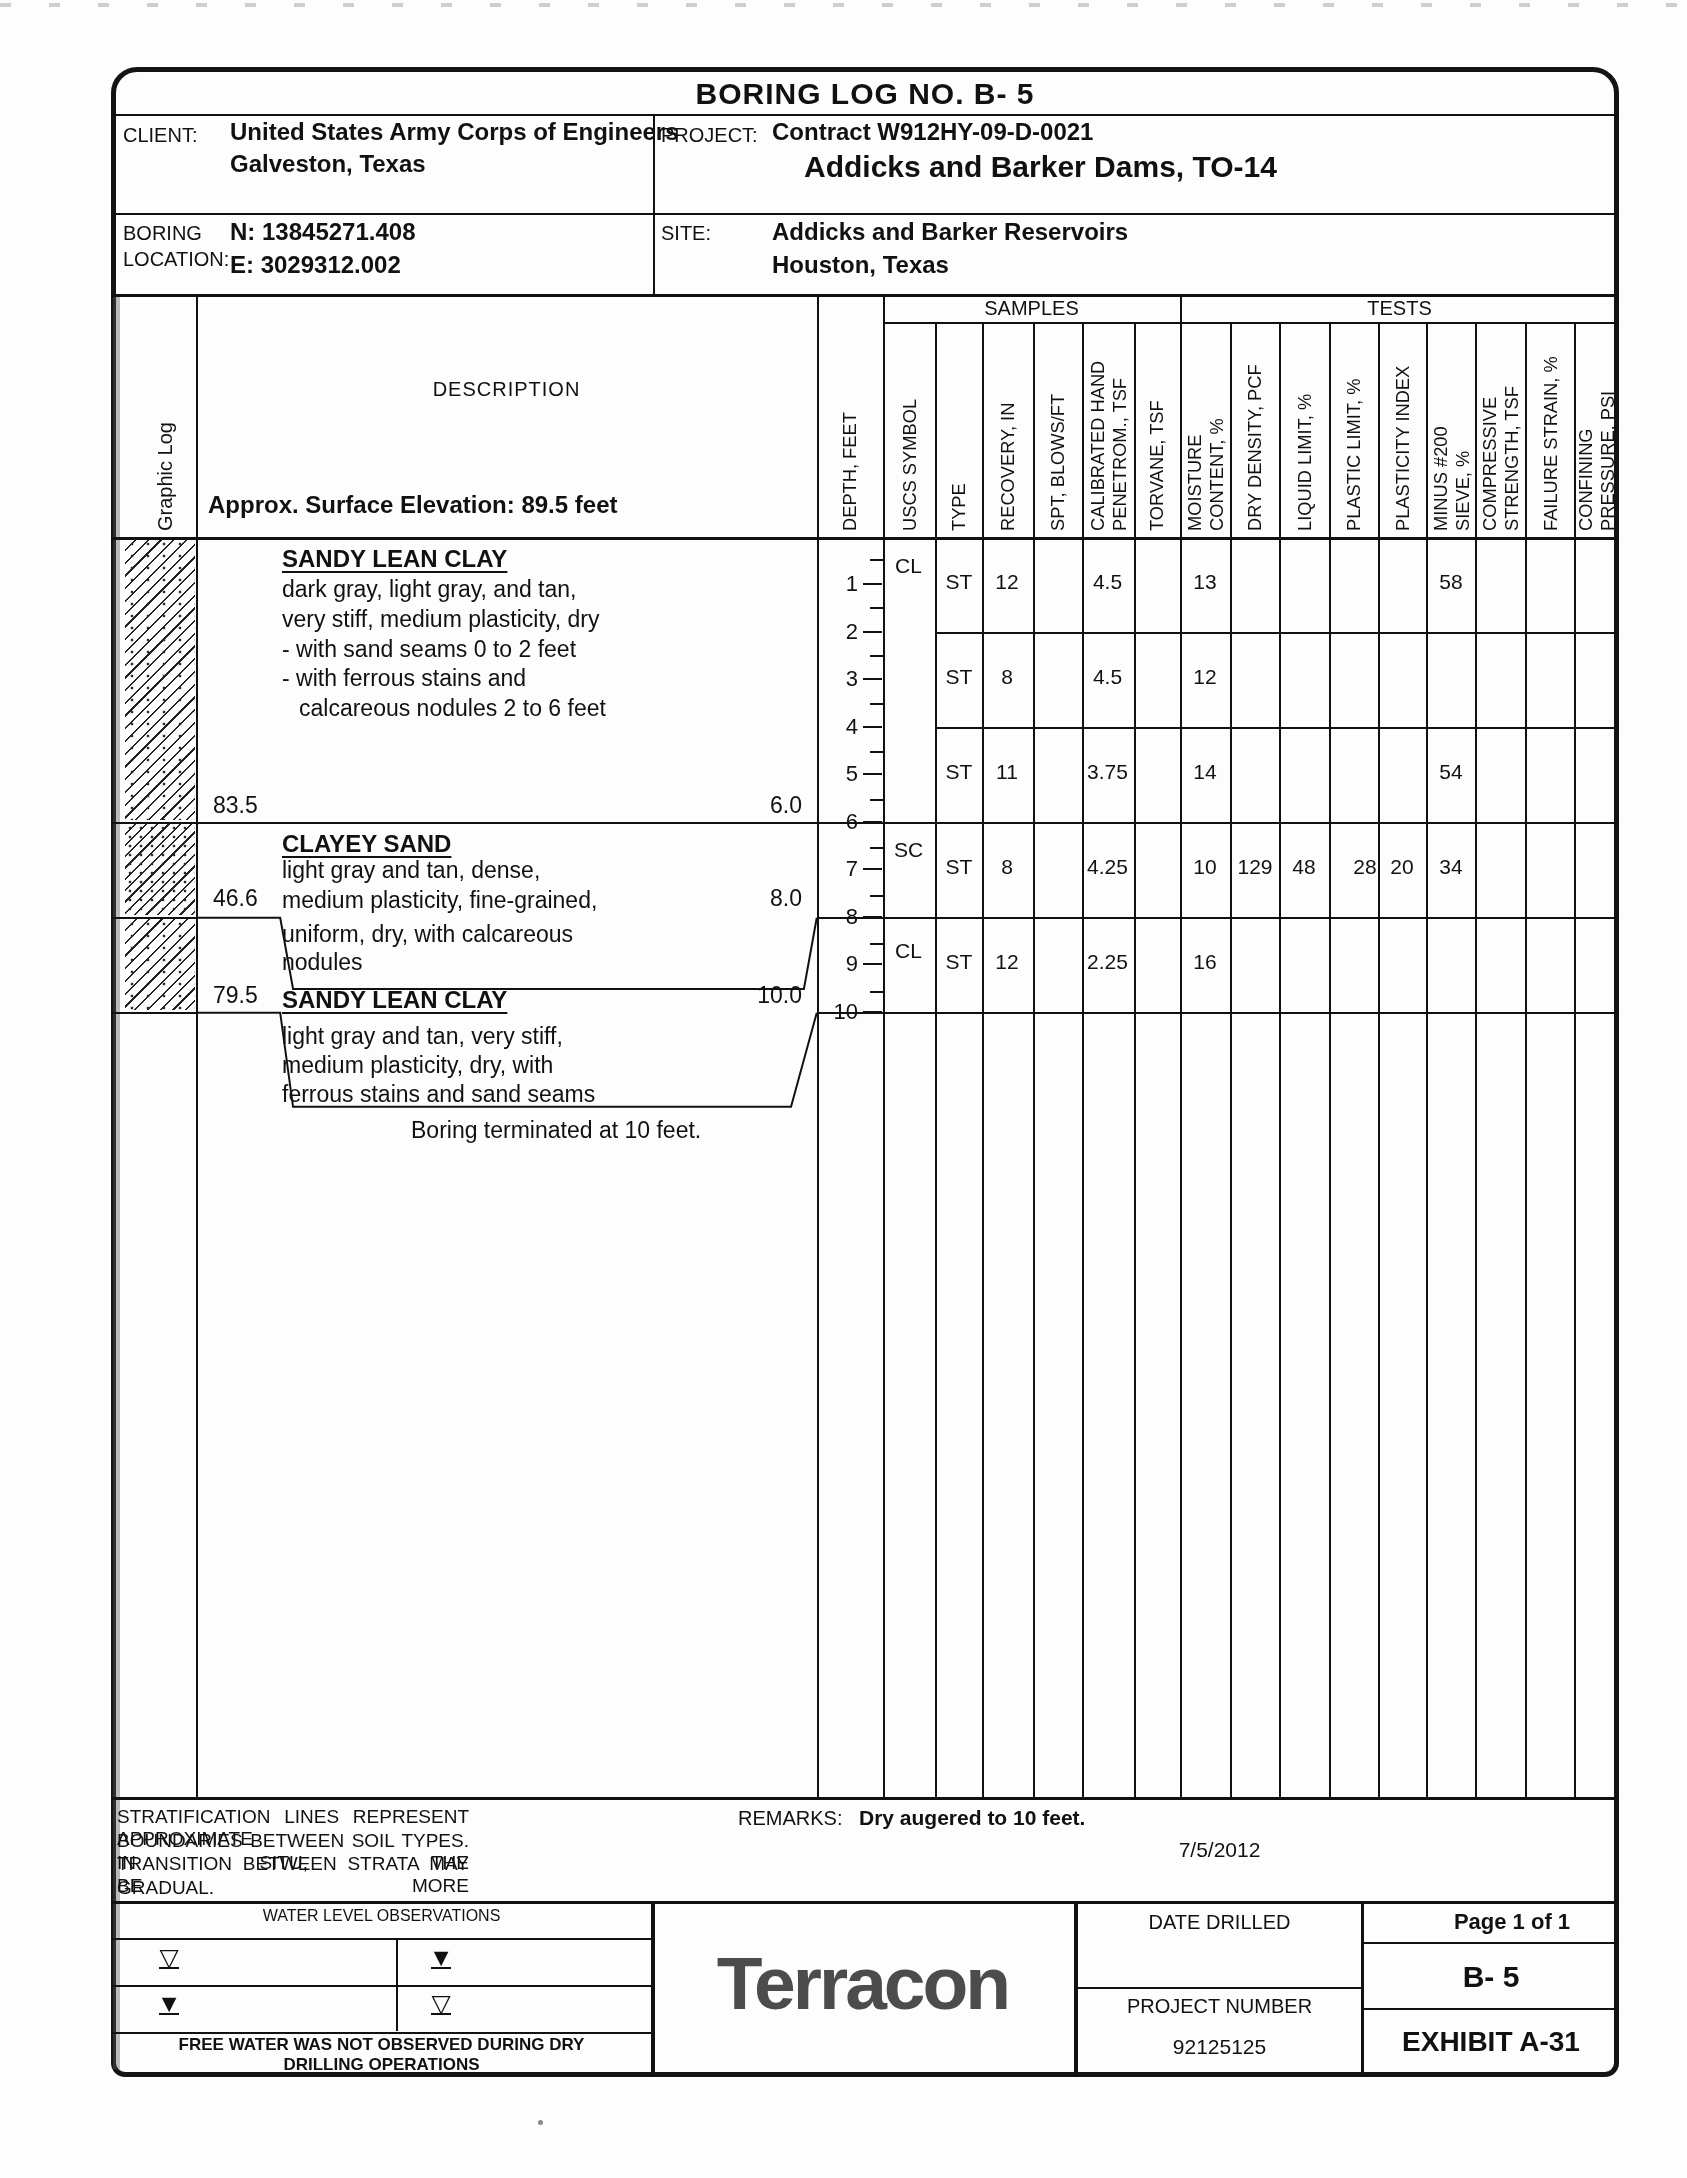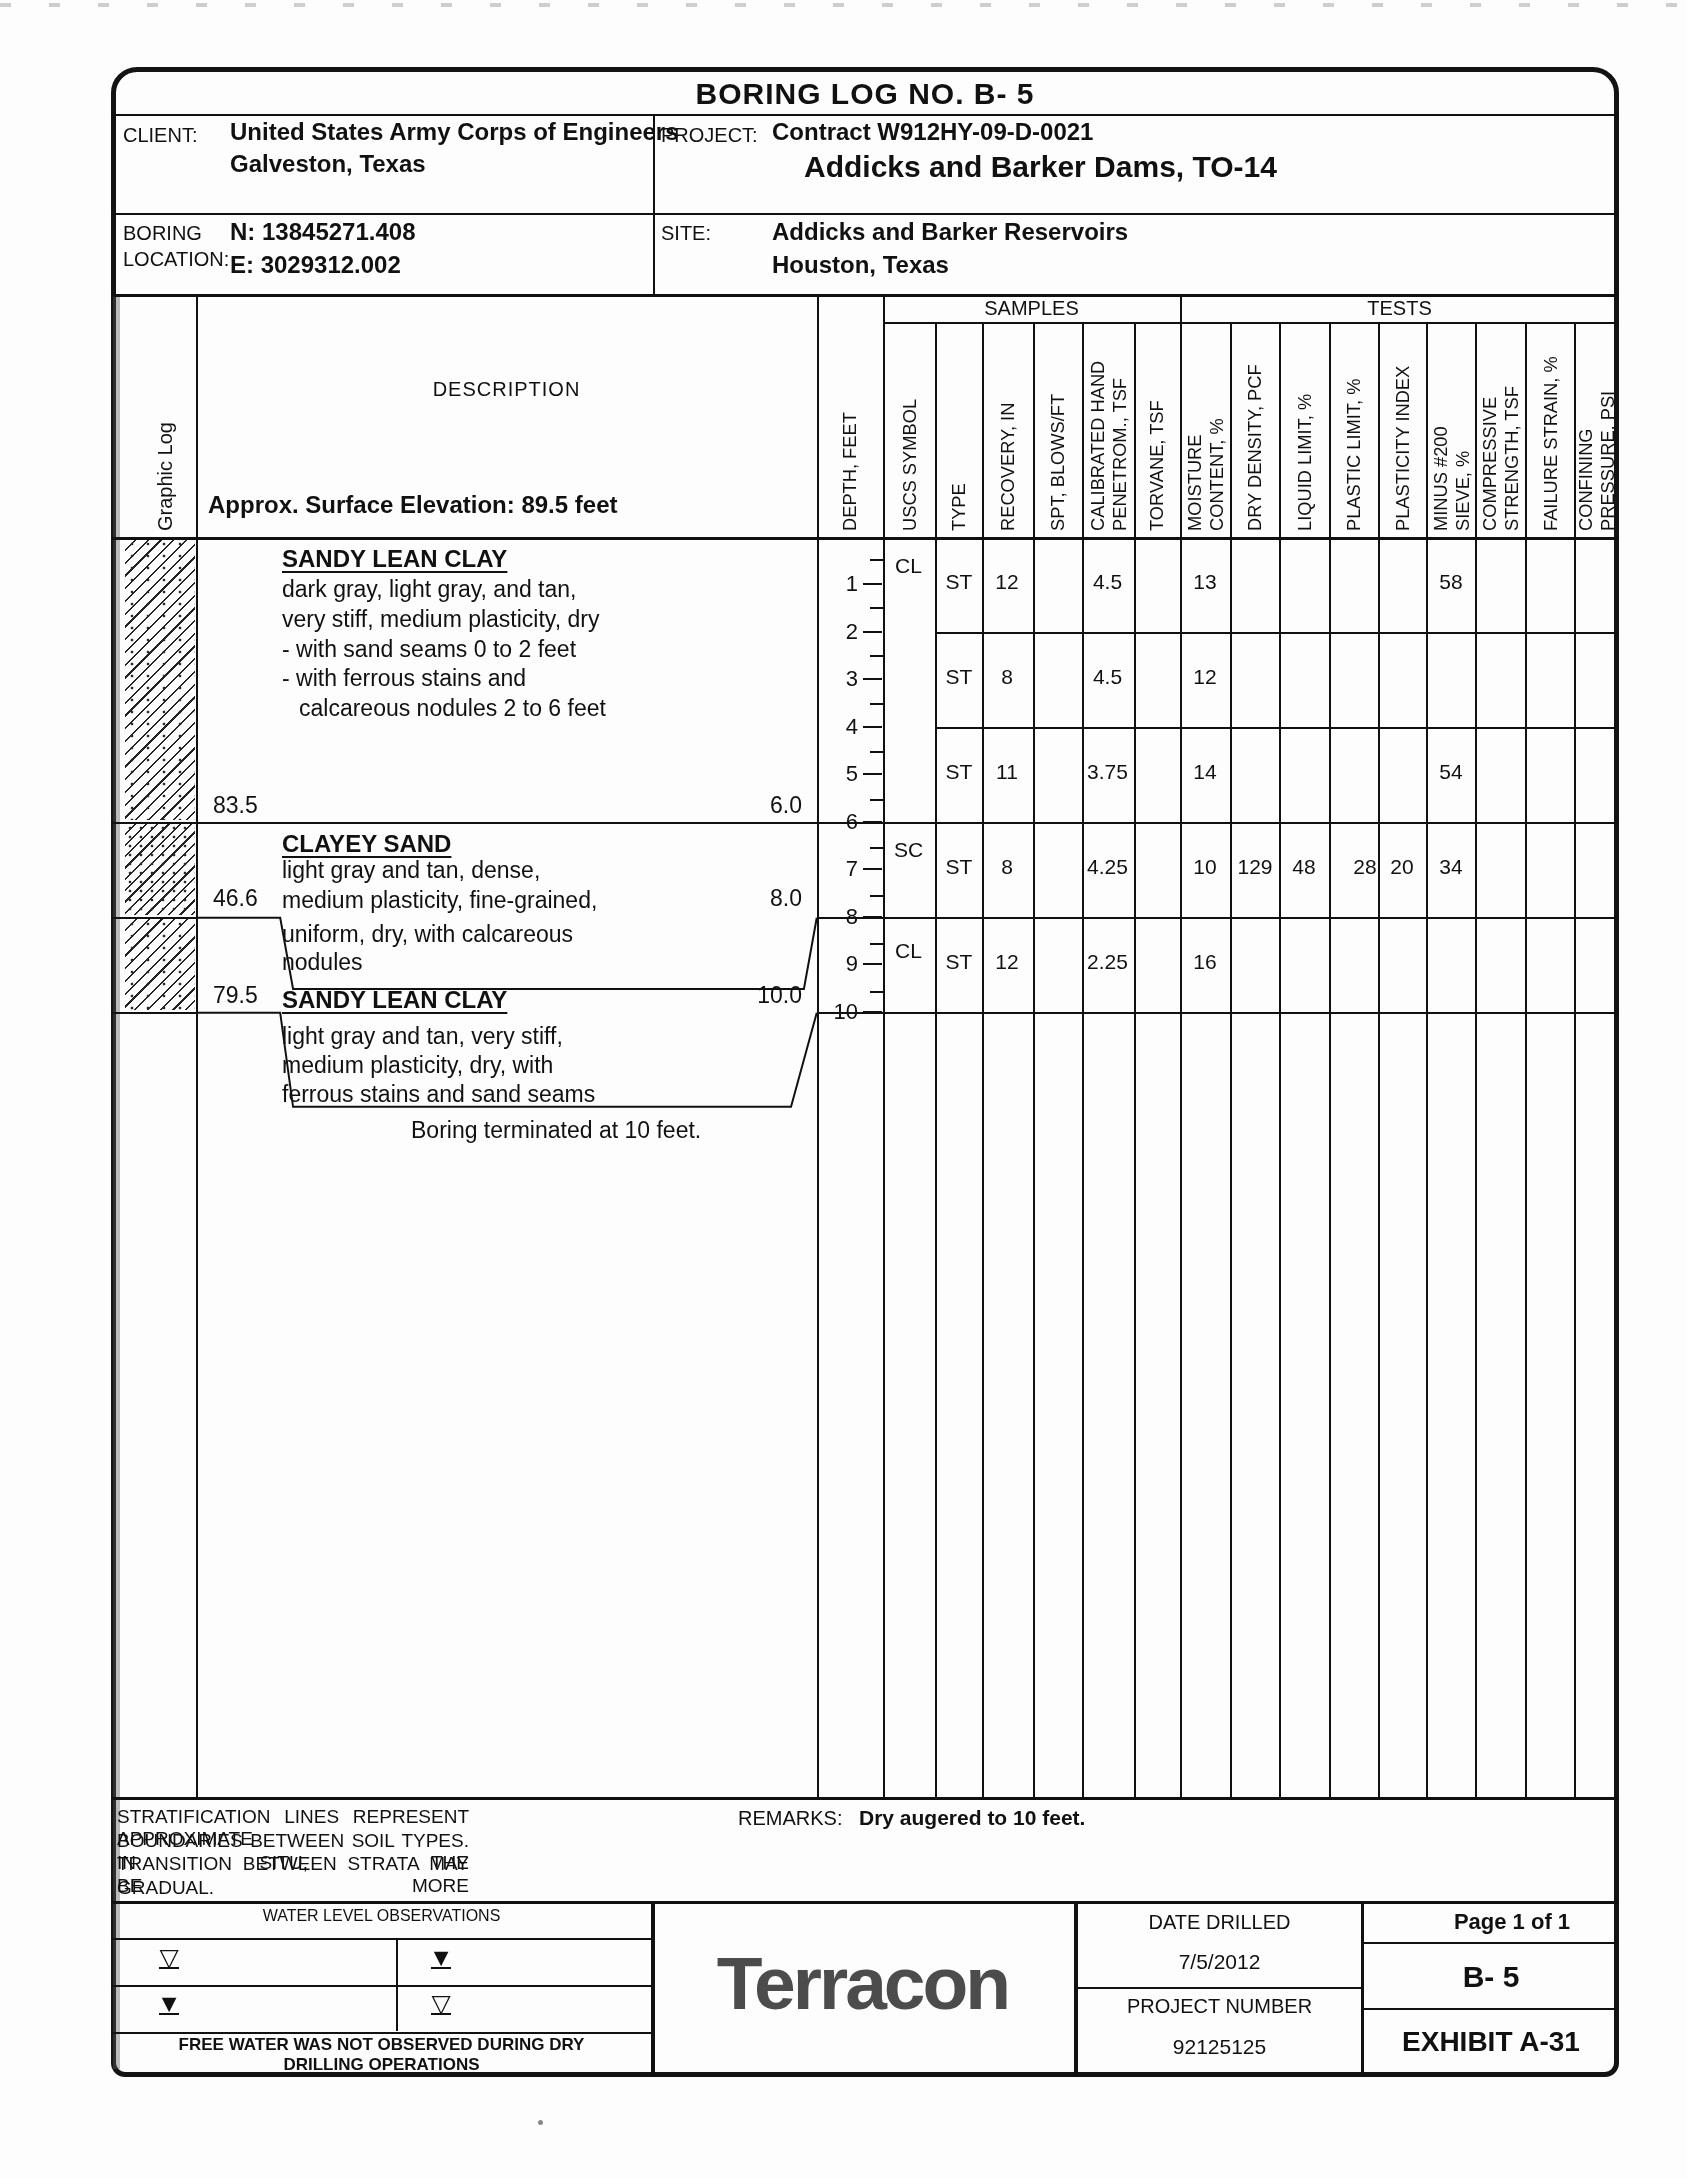--- a/index.html
+++ b/index.html
@@ -306,20 +306,20 @@
 <div class="wsym" style="left:421px;top:1990px;">
     <span>▽</span>
     <i class="wbar"></i>
   </div>
 <div class="txt b ctr" style="left:111px;top:2035px;width:541px;font-size:17px;">FREE WATER WAS NOT OBSERVED DURING DRY</div>
 <div class="txt b ctr" style="left:111px;top:2055px;width:541px;font-size:17px;">DRILLING OPERATIONS</div>
 
 <div class="logo">Terracon</div>
 
 <div class="txt ctr" style="left:1078px;top:1911px;width:283px;font-size:20px;">DATE DRILLED</div>
-<div class="txt ctr" style="left:1078px;top:1950px;width:283px;font-size:21px;">7/5/2012</div>
+<div class="txt ctr" style="left:1078px;top:1838px;width:283px;font-size:21px;">7/5/2012</div>
 <div class="txt ctr" style="left:1078px;top:1995px;width:283px;font-size:20px;">PROJECT NUMBER</div>
 <div class="txt ctr" style="left:1078px;top:2035px;width:283px;font-size:21px;">92125125</div>
 
 <div class="txt b ctr" style="left:1364px;top:1909px;width:296px;font-size:22px;">Page 1 of 1</div>
 <div class="txt b ctr" style="left:1364px;top:1960px;width:254px;font-size:30px;">B- 5</div>
 <div class="txt b ctr" style="left:1364px;top:2026px;width:254px;font-size:28px;">EXHIBIT A-31</div>
 
 
 </body></html>

